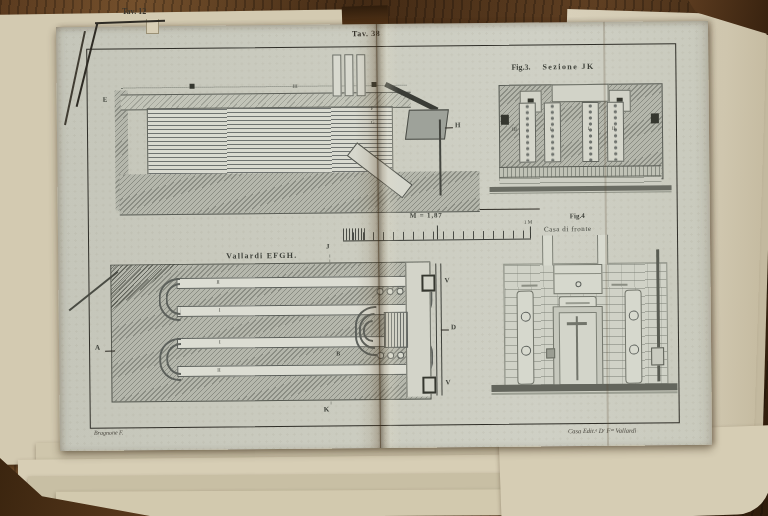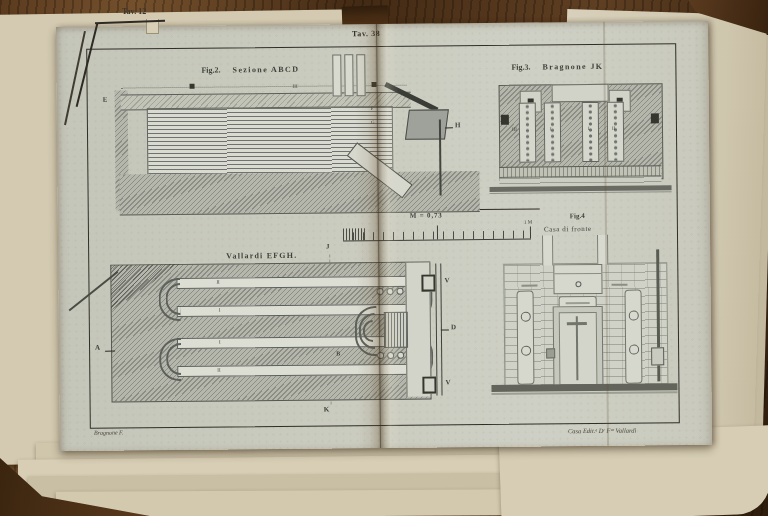--- a/index.html
+++ b/index.html
@@ -57,24 +57,20 @@
                radial-gradient(rgba(120,110,88,.07) 1px, rgba(0,0,0,0) 1.4px) 0 0/7px 7px,
                linear-gradient(90deg,#c5c6ba 0%,#cbccc0 45%,#cfd0c5 75%,#c9cabd 100%);
               box-shadow:0 4px 8px rgba(45,28,10,.45), 3px 0 5px rgba(60,40,20,.3),
                inset 6px 0 10px -6px rgba(80,60,35,.45), inset 0 6px 10px -7px rgba(80,60,35,.4),
                inset -8px 0 14px -8px rgba(80,60,35,.3);">
 
     <div class="abs" style="left:30px;top:22px;width:588px;height:378px;border:1.6px solid #2f2e28;"></div>
 
     <span class="t" style="left:296px;top:6px;font-size:8px;font-weight:bold;letter-spacing:.6px;color:#34312a;">Tav. 38</span>
 
-    <span class="abs" style="left:145px;top:33px;">
-      <span class="t" style="position:static;font-size:8px;font-weight:bold;">Fig.2.</span>
-      <span class="t" style="position:static;font-size:8px;font-weight:bold;letter-spacing:1.4px;margin-left:8px;">Sezione ABCD</span>
-    </span>
 
     <div class="abs hatch" style="left:58px;top:64px;width:13px;height:120px;"></div>
     <span class="t" style="left:46px;top:70px;font-size:7px;font-weight:bold;">E</span>
 
     <div class="abs" style="left:64px;top:61px;width:286px;height:0;border-top:1px dotted #777b72;"></div>
     <div class="abs" style="left:64px;top:68px;width:290px;height:14px;background-color:#c2c4b8;
                 background-image:repeating-linear-gradient(135deg,rgba(90,93,85,.3) 0 1px,rgba(0,0,0,0) 1px 4px);
                 border-top:1px solid #5c5f58;border-bottom:1px solid #5c5f58;"></div>
     <div class="sq" style="left:133px;top:58px;width:5px;height:5px;"></div>
     <div class="sq" style="left:315px;top:58px;width:5px;height:5px;"></div>
@@ -97,21 +93,21 @@
     <div class="abs" style="left:300px;top:118px;width:68px;height:15px;border:1.5px solid #4f524c;background:#d6d7cd;
                 transform:rotate(38deg);transform-origin:left top;"></div>
     <div class="abs" style="left:382px;top:96px;width:2px;height:76px;background:#43453f;"></div>
     <span class="t" style="left:314px;top:82px;font-size:5px;">F</span>
     <span class="t" style="left:314px;top:96px;font-size:5px;">G</span>
     <div class="plateline" style="left:388px;top:104px;width:8px;height:1px;"></div>
     <span class="t" style="left:398px;top:99px;font-size:7px;font-weight:bold;">H</span>
 
     <span class="abs" style="left:455px;top:33px;">
       <span class="t" style="position:static;font-size:8px;font-weight:bold;">Fig.3.</span>
-      <span class="t" style="position:static;font-size:8px;font-weight:bold;letter-spacing:1.4px;margin-left:8px;">Bragnone JK</span>
+      <span class="t" style="position:static;font-size:8px;font-weight:bold;letter-spacing:1.4px;margin-left:8px;">Sezione JK</span>
     </span>
 
     <div class="abs hatch" style="left:442px;top:62px;width:162px;height:94px;border:1px solid #595c55;"></div>
     <div class="abs" style="left:495px;top:62px;width:55px;height:16px;background:#d2d3c8;border:1px solid #6a6d64;"></div>
     <div class="abs" style="left:463px;top:68px;width:20px;height:20px;background:#d2d3c8;border:1px solid #6a6d64;">
       <div class="sq" style="left:7px;top:7px;width:6px;height:6px;"></div>
     </div>
     <div class="abs" style="left:552px;top:68px;width:20px;height:20px;background:#d2d3c8;border:1px solid #6a6d64;">
       <div class="sq" style="left:7px;top:7px;width:6px;height:6px;"></div>
     </div>
@@ -133,21 +129,21 @@
     <div class="sq" style="left:444px;top:92px;width:8px;height:10px;"></div>
     <div class="sq" style="left:594px;top:92px;width:8px;height:10px;"></div>
 
     <div class="abs" style="left:442px;top:144px;width:162px;height:10px;border-top:1px solid #595c55;
                 background:repeating-linear-gradient(90deg,#878b81 0 1px,#c0c2b6 1px 4px);"></div>
     <div class="abs" style="left:442px;top:154px;width:162px;height:10px;border-top:1px solid #6a6d64;
                 background:repeating-linear-gradient(180deg,#9a9d92 0 1px,#cccdc2 1px 5px);"></div>
     <div class="abs" style="left:432px;top:164px;width:182px;height:5px;background:#6a6c63;"></div>
     <div class="abs" style="left:432px;top:170px;width:182px;height:1px;background:#8d9085;"></div>
 
-    <span class="t" style="left:352px;top:189px;font-size:7px;font-weight:bold;letter-spacing:.8px;">M = 0,73</span>
+    <span class="t" style="left:352px;top:189px;font-size:7px;font-weight:bold;letter-spacing:.8px;">M = 1,87</span>
     <div class="abs" style="left:285px;top:202px;width:188px;height:14px;border-bottom:1.5px solid #3c3e38;
                 background:repeating-linear-gradient(90deg,#4a4c46 0 1px,rgba(0,0,0,0) 1px 10px) bottom/100% 8px no-repeat;">
       <div class="abs" style="left:0;bottom:0;width:22px;height:12px;
                   background:repeating-linear-gradient(90deg,#4a4c46 0 1px,rgba(0,0,0,0) 1px 3px);"></div>
       <div class="abs" style="left:94px;bottom:0;width:1px;height:14px;background:#3c3e38;"></div>
       <div class="abs" style="right:0;bottom:0;width:1px;height:12px;background:#3c3e38;"></div>
     </div>
     <span class="t" style="left:466px;top:197px;font-size:5px;">1 M</span>
 
     <span class="t" style="left:168px;top:227px;font-size:8px;font-weight:bold;letter-spacing:1.2px;">Vallardi EFGH.</span>

